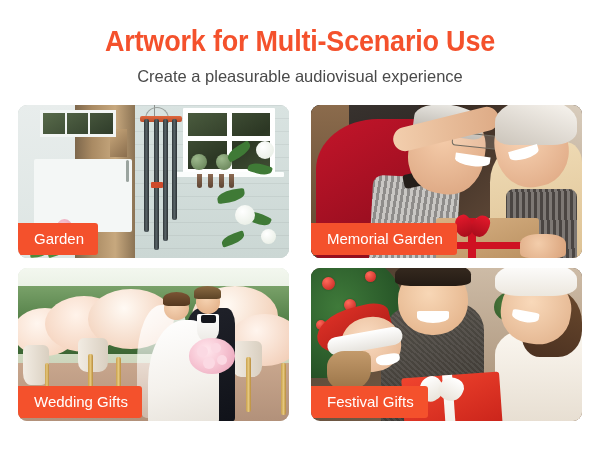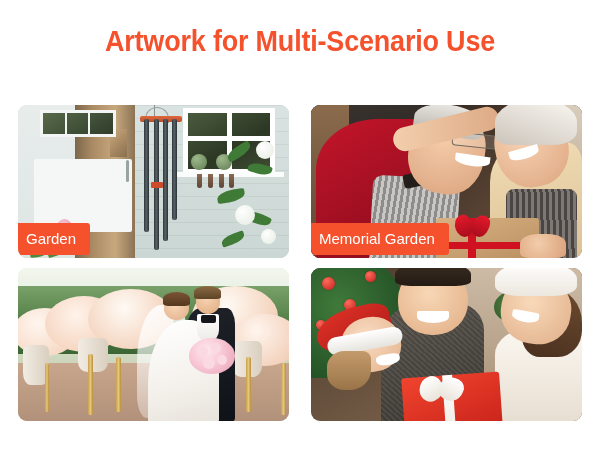--- a/index.html
+++ b/index.html
@@ -68,21 +68,21 @@
   }
 
   .badge {
     position: absolute;
     left: 0;
     bottom: 3px;
     background: #F4512C;
     color: #ffffff;
     font-size: 15px;
     line-height: 1;
-    padding: 8px 14px 9px 8px;
+    padding: 8px 14px 9px 16px;
     border-radius: 0 3px 3px 0;
     white-space: nowrap;
     z-index: 5;
   }
 
   
   .p-garden { background: linear-gradient(180deg,#cfd9d6 0%, #c3cfcb 100%); }
   .g-wall {
     position: absolute; left: 42%; top: 0; right: 0; bottom: 0;
     background:
@@ -525,20 +525,21 @@
     border-radius: 60% 40% 55% 45%;
   }
   .f-gift-bow::before { left:0; transform: rotate(-28deg); }
   .f-gift-bow::after  { right:0; transform: rotate(28deg); }
 </style>
 </head>
 <body>
 
 <div class="header">
   <div class="main-title">Artwork for Multi-Scenario Use</div>
+  <div class="sub-title">Create a pleasurable audiovisual experience</div>
 </div>
 
 <div class="grid">
 
   <div class="card">
     <div class="photo p-garden">
       <div class="g-wall"></div>
       <div class="g-doorframe"></div>
       <div class="g-doorpanel"></div>
       <div class="g-doorwin"></div>
@@ -645,20 +646,21 @@
       <div class="w-groom-hair"></div>
       <div class="w-bride-head"></div>
       <div class="w-bride-hair"></div>
       <div class="w-bouquet">
         <div class="w-bq-dot" style="left:18%;top:22%;width:11px;height:11px;"></div>
         <div class="w-bq-dot" style="left:48%;top:14%;width:10px;height:10px;"></div>
         <div class="w-bq-dot" style="left:30%;top:52%;width:12px;height:12px;"></div>
         <div class="w-bq-dot" style="left:62%;top:48%;width:10px;height:10px;"></div>
       </div>
     </div>
+    <div class="badge">Wedding Gifts</div>
   </div>
 
   <div class="card">
     <div class="photo p-festival">
       <div class="f-wall"></div>
       <div class="f-tree"></div>
       <div class="f-bauble" style="left:4%;top:6%;width:13px;height:13px;"></div>
       <div class="f-bauble" style="left:20%;top:2%;width:11px;height:11px;"></div>
       <div class="f-bauble" style="left:12%;top:20%;width:12px;height:12px;"></div>
       <div class="f-bauble" style="left:2%;top:34%;width:10px;height:10px;"></div>
@@ -678,15 +680,16 @@
       <div class="f-woman-body"></div>
       <div class="f-woman-hair"></div>
       <div class="f-woman-head"></div>
       <div class="f-woman-hat"></div>
       <div class="f-woman-smile"></div>
 
       <div class="f-gift"></div>
       <div class="f-gift-ribbon-v"></div>
       <div class="f-gift-bow"></div>
     </div>
+    <div class="badge">Festival Gifts</div>
   </div>
 
 </div>
 
 </body></html>

